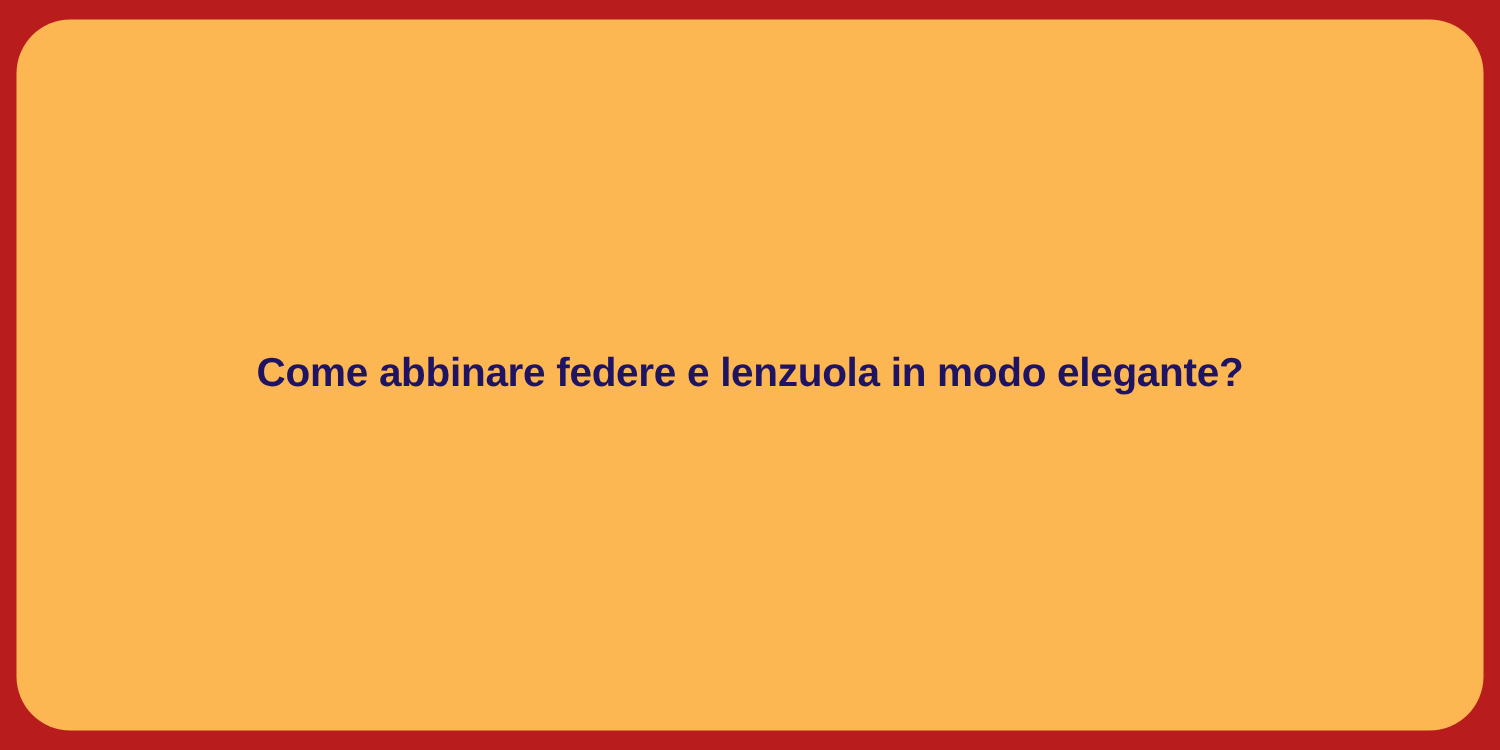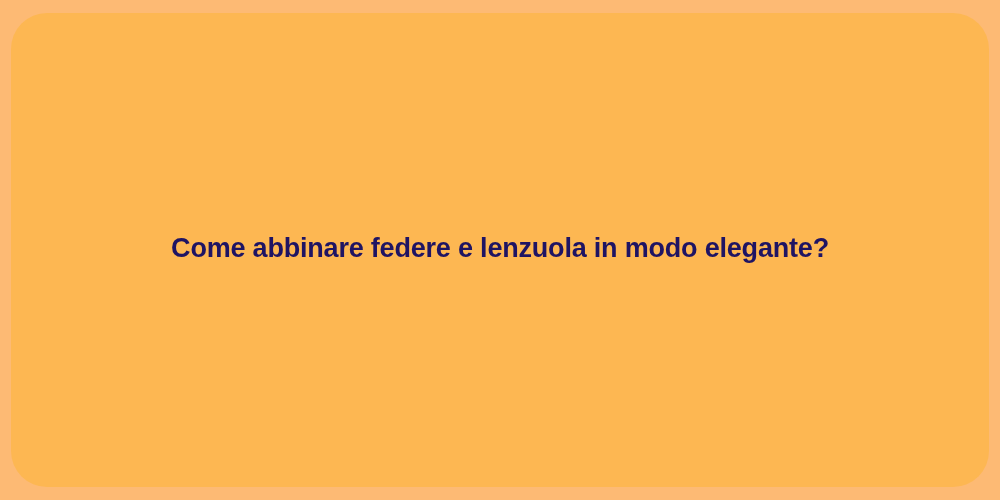--- a/index.html
+++ b/index.html
@@ -47,17 +47,17 @@
     letter-spacing: -0.2px;
     text-align: center;
     white-space: nowrap;
     position: relative;
     top: -1px;
   }
 </style>
 </head>
 <body>
 
-<div id="banner-root" style="background: #fdba74; padding-left: 20px;">
+<div id="banner-root" style="background: #b91c1c; padding-left: 20px;">
   <div id="banner-card" style="background: rgb(253, 183, 82); border-radius: 36px; inset: 13px 11px;">
     <h1 id="headline" style="color: rgb(31, 20, 99);">Come abbinare federe e lenzuola in modo elegante?</h1>
   </div>
 </div>
 
 </body></html>

